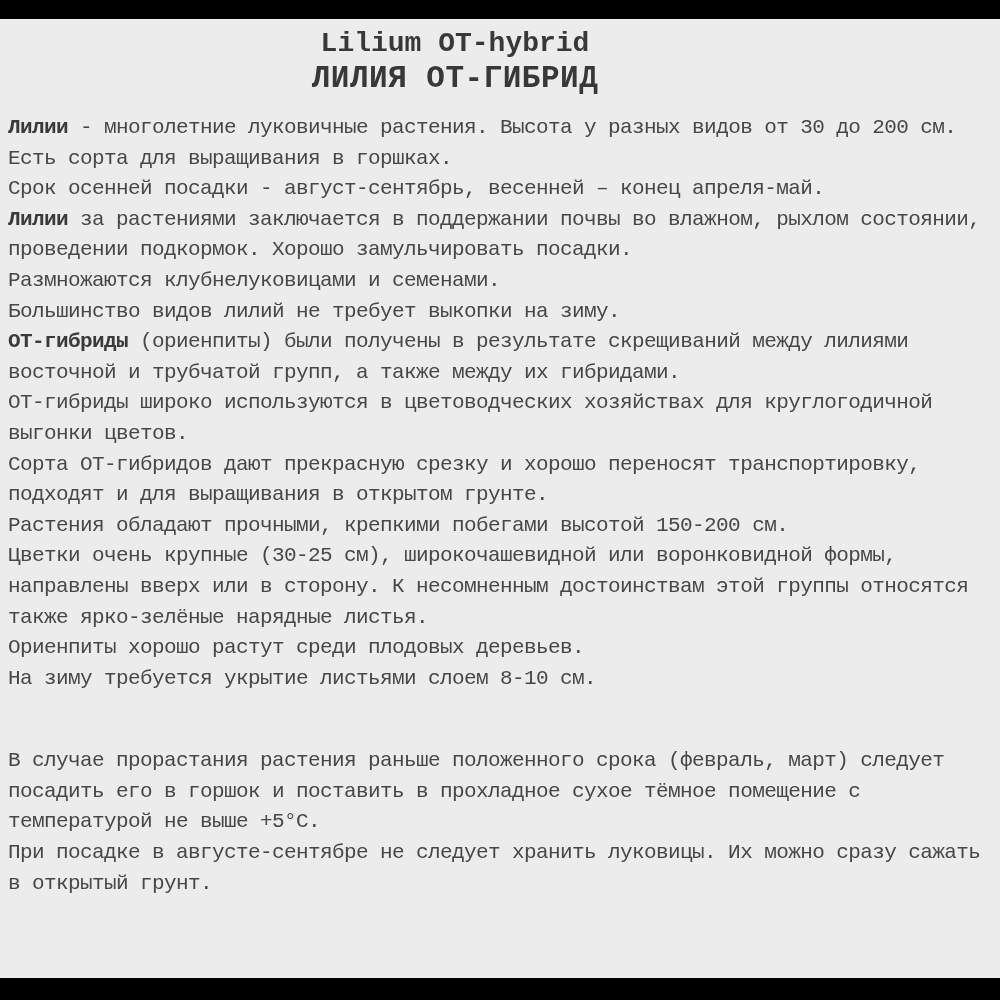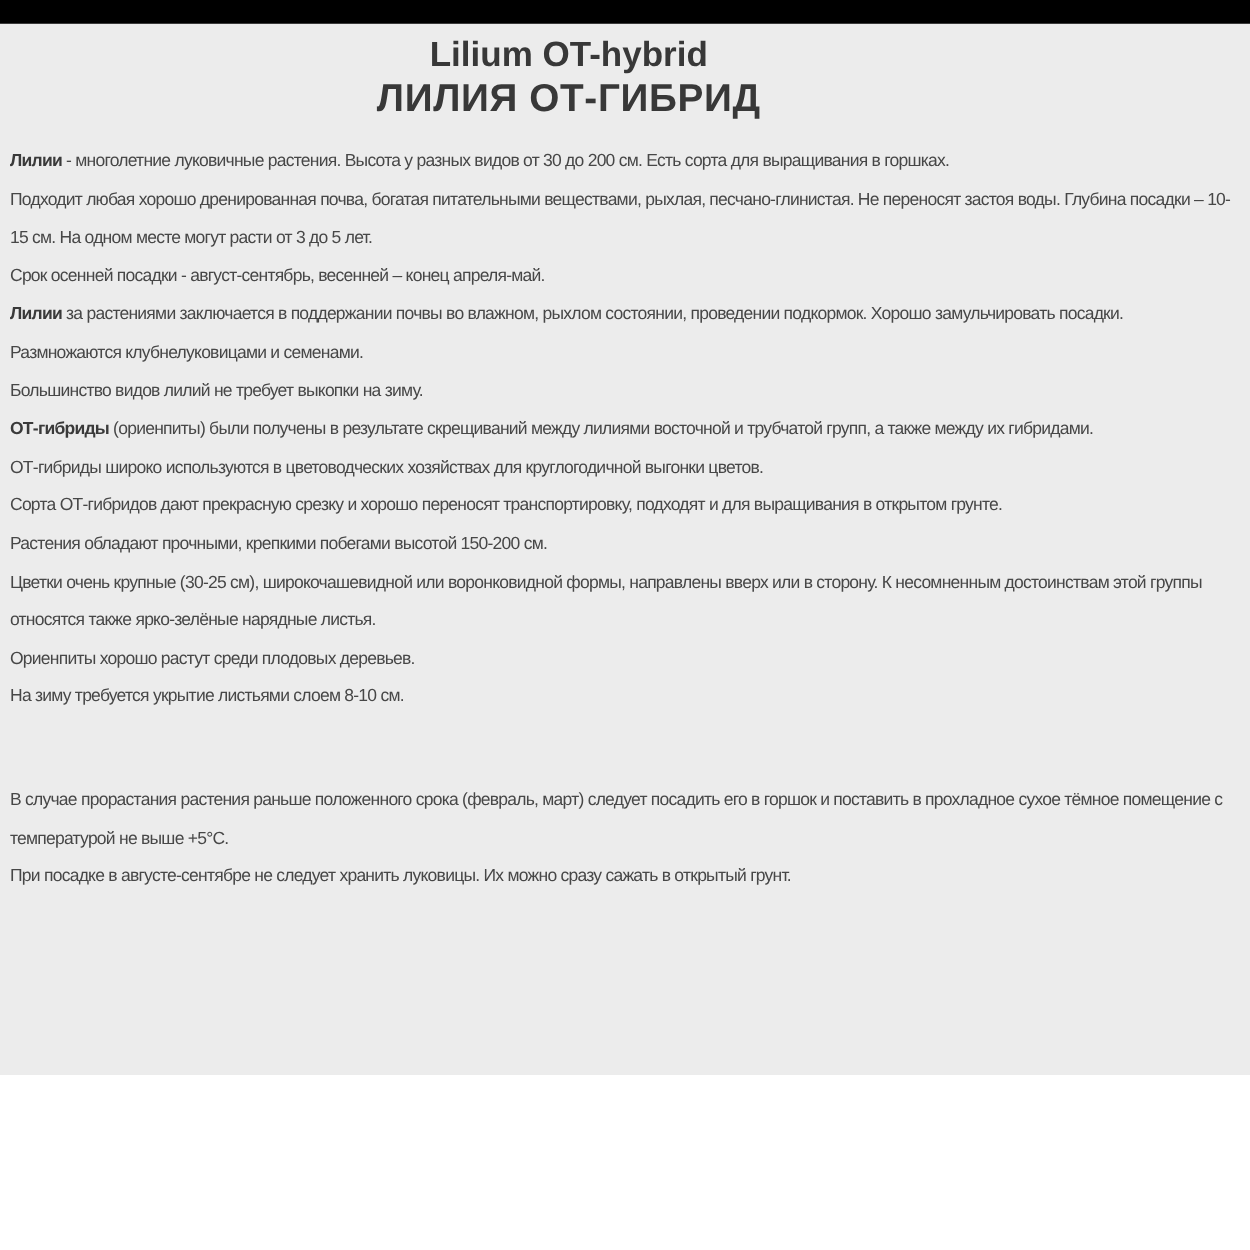--- a/index.html
+++ b/index.html
@@ -3,24 +3,24 @@
 <meta charset="utf-8">
 <style>
   html, body {
     margin: 0;
     padding: 0;
     background: #ffffff;
   }
   .page {
     position: relative;
     width: 1000px;
-    height: 860px;
+    height: 1000px;
     background: #ececec;
     overflow: hidden;
-    font-family: Liberation Sans, sans-serif;
+    font-family: Liberation Mono, monospace;
   }
   .bar {
     position: absolute;
     left: 0;
     width: 100%;
     background: #000000;
     z-index: 5;
   }
   .bar.top { top: 0; height: 19px; }
   .bar.bottom { top: 978px; height: 22px; }
@@ -43,21 +43,21 @@
     font-size: 31px;
     font-weight: bold;
     line-height: 37px;
     letter-spacing: 0.5px;
   }
 
   .care-text {
     margin-top: 16px;
     padding: 0 10px 0 8px;
     color: #474747;
-    font-size: 14px;
+    font-size: 21px;
     line-height: 30.6px;
     letter-spacing: -0.6px;
   }
   .care-text p.para {
     margin: 0;
   }
   .care-text p.para.gap {
     margin-top: 52px;
   }
   .care-text strong {
@@ -70,21 +70,20 @@
 <div class="page">
   <div class="bar top"></div>
 
   <div class="header">
     <h1 class="title-latin">Lilium OT-hybrid</h1>
     <h2 class="title-russian">ЛИЛИЯ ОТ-ГИБРИД</h2>
   </div>
 
   <div class="care-text">
       <p class="para"><strong>Лилии</strong> - многолетние луковичные растения. Высота у разных видов от 30 до 200 см. Есть сорта для выращивания в горшках.</p>
-      <p class="para">Подходит любая хорошо дренированная почва, богатая питательными веществами, рыхлая, песчано-глинистая. Не переносят застоя воды. Глубина посадки – 10-15 см. На одном месте могут расти от 3 до 5 лет.</p>
       <p class="para">Срок осенней посадки - август-сентябрь, весенней – конец апреля-май.</p>
       <p class="para"><strong>Лилии</strong> за растениями заключается в поддержании почвы во влажном, рыхлом состоянии, проведении подкормок. Хорошо замульчировать посадки.</p>
       <p class="para">Размножаются клубнелуковицами и семенами.</p>
       <p class="para">Большинство видов лилий не требует выкопки на зиму.</p>
       <p class="para"><strong>ОТ-гибриды</strong> (ориенпиты) были получены в результате скрещиваний между лилиями восточной и трубчатой групп, а также между их гибридами.</p>
       <p class="para">ОТ-гибриды широко используются в цветоводческих хозяйствах для круглогодичной выгонки цветов.</p>
       <p class="para">Сорта ОТ-гибридов дают прекрасную срезку и хорошо переносят транспортировку, подходят и для выращивания в открытом грунте.</p>
       <p class="para">Растения обладают прочными, крепкими побегами высотой 150-200 см.</p>
       <p class="para">Цветки очень крупные (30-25 см), широкочашевидной или воронковидной формы, направлены вверх или в сторону. К несомненным достоинствам этой группы относятся также ярко-зелёные нарядные листья.</p>
       <p class="para">Ориенпиты хорошо растут среди плодовых деревьев.</p>

